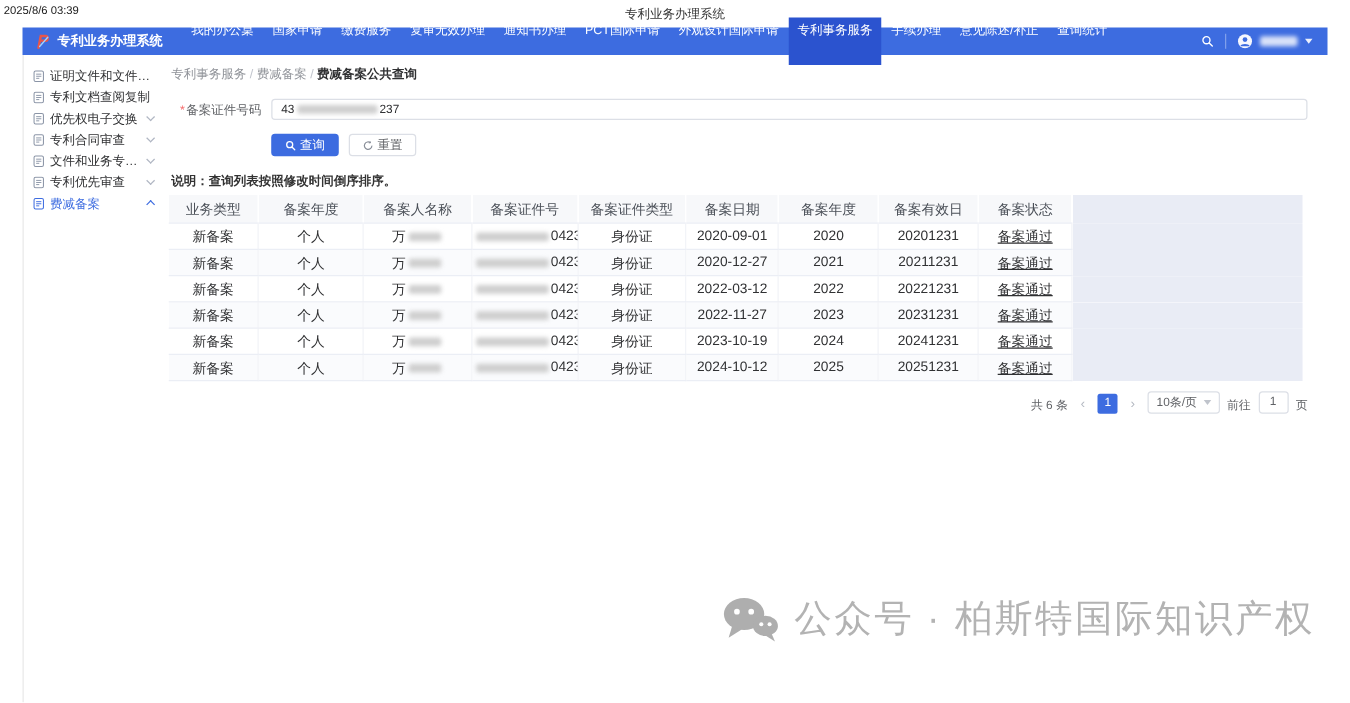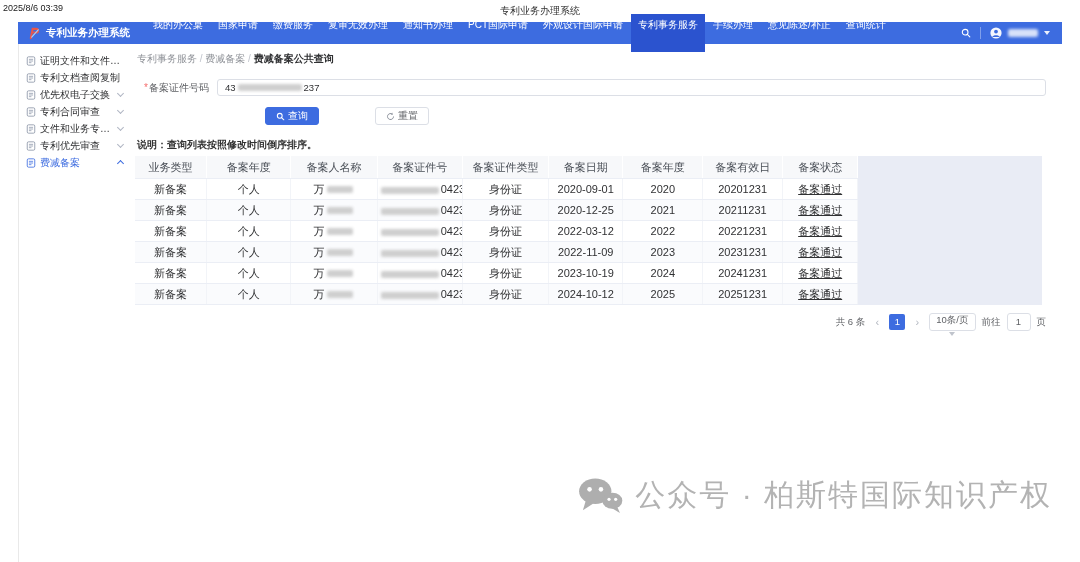--- a/index.html
+++ b/index.html
@@ -42,39 +42,39 @@
   
   .content{flex:1;min-width:0;padding:6px 16px 0 8px;box-sizing:border-box;position:relative;}
   .breadcrumb{font-size:10px;color:#909399;margin:2px 0 13px 2px;}
   .bc-sep{color:#c0c4cc;}
   .bc-current{color:#303133;font-weight:bold;}
   .form-row{display:flex;align-items:center;margin-bottom:9px;}
   .form-row label{width:74px;text-align:right;font-size:10px;color:#606266;margin-right:8px;flex-shrink:0;white-space:nowrap;}
   .req{color:#f56c6c;margin-right:1px;}
   .input{flex:1;height:15px;border:1px solid #dcdfe6;border-radius:3px;background:#fff;font-size:9.5px;color:#303133;display:flex;align-items:center;padding:0 7px;cursor:text;}
   .btn-row{margin:11px 0 13px 82px;display:flex;gap:8px;}
-  .btn{height:18px;border-radius:3px;font-size:10px;display:flex;align-items:center;gap:3px;padding:0 10px;cursor:pointer;font-family:inherit;margin-left:48px;}
+  .btn{height:18px;border-radius:3px;font-size:10px;display:flex;align-items:center;gap:3px;padding:0 10px;cursor:pointer;font-family:inherit;}
   .btn-primary{background:#3d6ce0;color:#fff;border:1px solid #3d6ce0;}
   .btn-plain{background:#fff;color:#606266;border:1px solid #dcdfe6;}
   .note{font-size:10px;color:#333;font-weight:600;margin:0 0 4px 2px;}
   table{width:calc(100% - 4px);border-collapse:collapse;table-layout:fixed;font-size:11px;color:#303133;}
   thead th{background:#f7f8fa;font-weight:normal;color:#4a4f57;height:20px;border-right:1px solid #fff;border-bottom:1px solid #ebeef5;white-space:nowrap;overflow:hidden;}
   tbody td{height:18px;text-align:center;border-bottom:1px solid #ebeef5;border-right:1px solid #f2f4f8;white-space:nowrap;overflow:hidden;}
   tbody tr:nth-child(even){background:#fafbfd;}
   th.col-empty,td.col-empty{background:#e9ecf5 !important;border-right:none;border-bottom:none;}
   .status-link{text-decoration:underline;cursor:pointer;}
   
   .redact{display:inline-block;height:7px;background:#cfcfcf;border-radius:2px;filter:blur(1.6px);vertical-align:middle;margin:0 2px;}
   .redact-light{background:rgba(255,255,255,.8);height:8px;}
   .w20{width:20px}.w24{width:26px}.w30{width:30px}.w56{width:58px}.w64{width:64px}
   
-  .pagination{display:flex;justify-content:flex-end;align-items:center;gap:6px;font-size:9.5px;color:#606266;margin-top:8px;}
+  .pagination{display:flex;justify-content:flex-end;align-items:flex-end;gap:6px;font-size:9.5px;color:#606266;margin-top:8px;}
   .pg-arrow{color:#b4b9c2;font-size:11px;width:12px;text-align:center;cursor:pointer;background:none;border:none;padding:0;line-height:16px;}
   .pg-num{min-width:16px;height:16px;background:#3d6ce0;color:#fff;border-radius:2px;text-align:center;line-height:16px;cursor:pointer;}
-  .pg-size{border:1px solid #dcdfe6;border-radius:3px;height:16px;display:flex;align-items:center;gap:5px;padding:0 6px;cursor:pointer;flex-direction:column;}
+  .pg-size{border:1px solid #dcdfe6;border-radius:3px;height:16px;display:flex;align-items:center;gap:5px;padding:0 6px;cursor:pointer;}
   .caret-gray{width:0;height:0;border-left:3px solid transparent;border-right:3px solid transparent;border-top:4px solid #c0c4cc;}
   .pg-goto{border:1px solid #dcdfe6;border-radius:3px;width:22px;height:16px;text-align:center;line-height:16px;cursor:text;}
   
   .watermark{position:absolute;right:10px;bottom:46px;display:flex;align-items:center;gap:12px;color:#b3b3b3;font-size:30px;letter-spacing:2px;white-space:nowrap;pointer-events:none;}
 </style>
 </head>
 <body>
 
 <div class="print-header">
   <span class="ph-date">2025/8/6 03:39</span>
@@ -275,21 +275,21 @@
               <td>20201231</td>
               <td><span class="status-link">备案通过</span></td>
               <td class="col-empty"></td>
             </tr>
             <tr>
               <td>新备案</td>
               <td>个人</td>
               <td><span>万</span><span class="redact w24"></span></td>
               <td><span class="redact w56"></span><span>04237</span></td>
               <td>身份证</td>
-              <td>2020-12-25</td>
+              <td>2020-12-27</td>
               <td>2021</td>
               <td>20211231</td>
               <td><span class="status-link">备案通过</span></td>
               <td class="col-empty"></td>
             </tr>
             <tr>
               <td>新备案</td>
               <td>个人</td>
               <td><span>万</span><span class="redact w24"></span></td>
               <td><span class="redact w56"></span><span>04237</span></td>
@@ -299,21 +299,21 @@
               <td>20221231</td>
               <td><span class="status-link">备案通过</span></td>
               <td class="col-empty"></td>
             </tr>
             <tr>
               <td>新备案</td>
               <td>个人</td>
               <td><span>万</span><span class="redact w24"></span></td>
               <td><span class="redact w56"></span><span>04237</span></td>
               <td>身份证</td>
-              <td>2022-11-09</td>
+              <td>2022-11-27</td>
               <td>2023</td>
               <td>20231231</td>
               <td><span class="status-link">备案通过</span></td>
               <td class="col-empty"></td>
             </tr>
             <tr>
               <td>新备案</td>
               <td>个人</td>
               <td><span>万</span><span class="redact w24"></span></td>
               <td><span class="redact w56"></span><span>04237</span></td>

